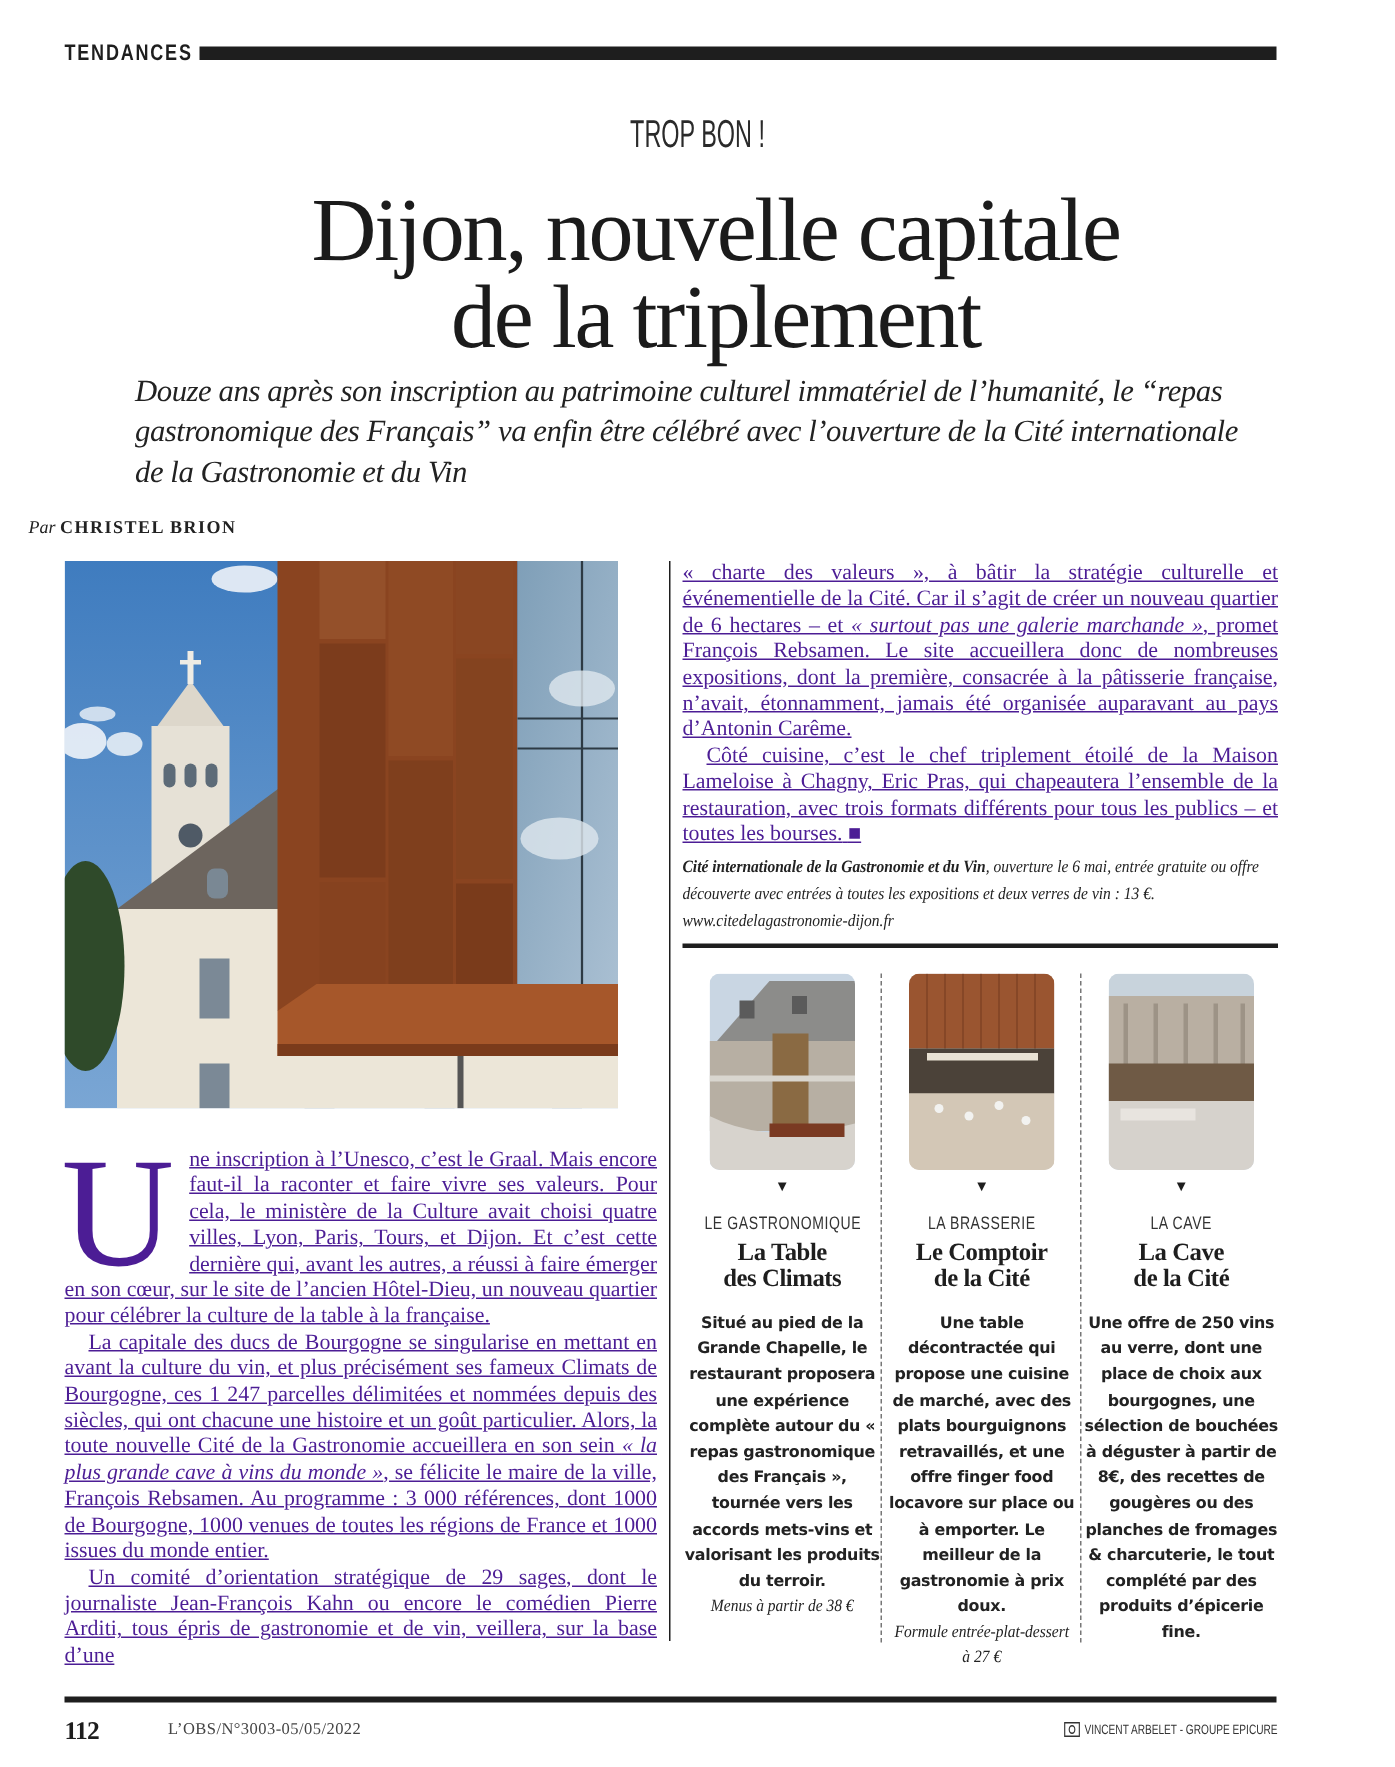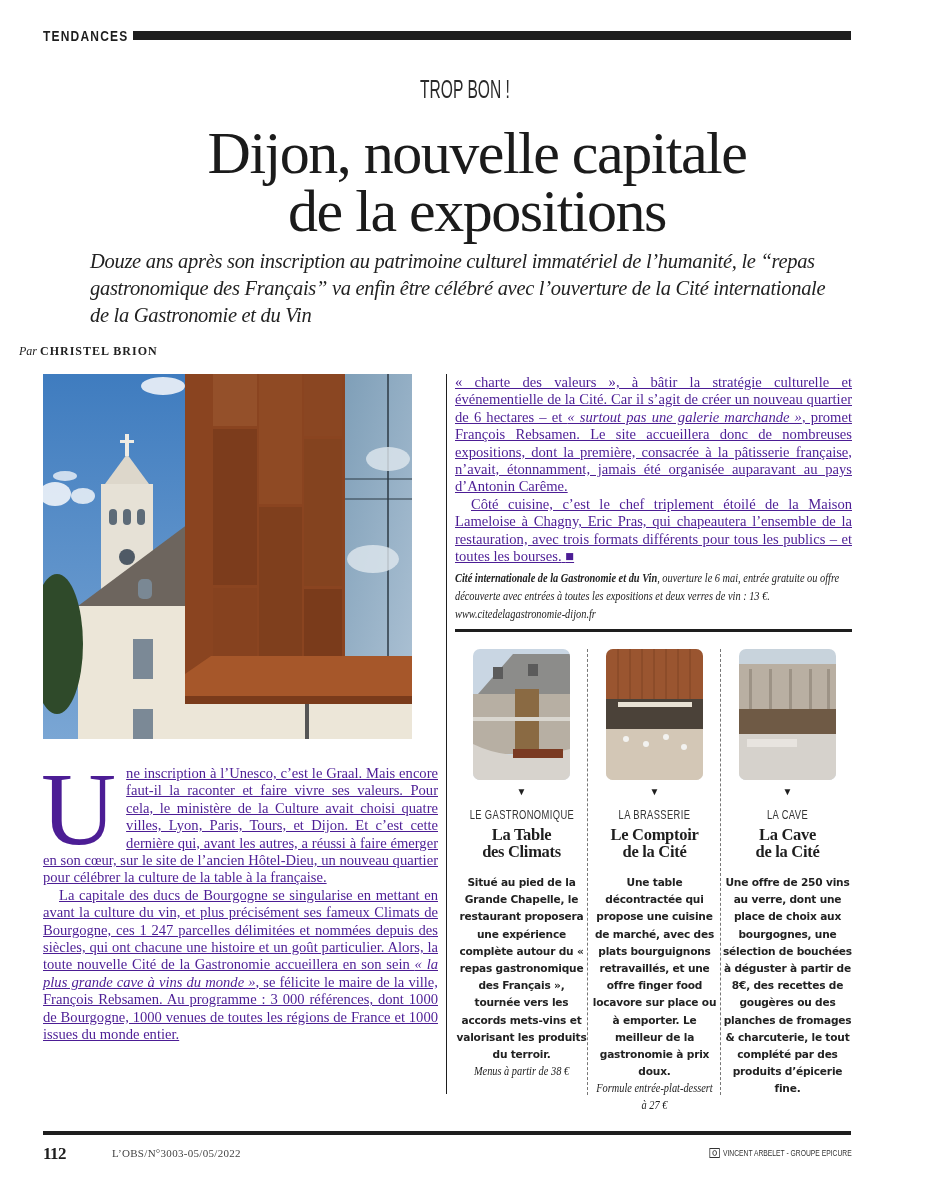--- a/index.html
+++ b/index.html
@@ -60,21 +60,21 @@
 
 <div class="rubric-bar">
   <span class="rubric">TENDANCES</span>
   <div class="rubric-rule"></div>
 </div>
 
 <div class="kicker">TROP BON !</div>
 
 <h1 class="headline" style="margin:12px;">
   <span>Dijon, nouvelle capitale</span><br>
-  <span>de la expositions</span>
+  <span>de la triplement</span>
 </h1>
 
 <div class="standfirst">Douze ans après son inscription au patrimoine culturel immatériel de l’humanité, le “repas gastronomique des Français” va enfin être célébré avec l’ouverture de la Cité internationale de la Gastronomie et du Vin</div>
 
 <div class="byline">
   <span class="par">Par</span>
   <span class="author">CHRISTEL BRION</span>
 </div>
 
 <div class="photo" title="Façade en acier corten de la Cité de la Gastronomie devant la chapelle de l'ancien Hôtel-Dieu">
@@ -137,20 +137,21 @@
     <rect x="142" y="322" width="227" height="8" fill="#7a3b1b"></rect>
     <rect x="262" y="330" width="4" height="35" fill="#555"></rect>
   </svg>
 </div>
 
 <div class="col-rule-v"></div>
 
 <div class="col-left body-text">
   <p class="first"><span class="dropcap">U</span><span>ne inscription à l’Unesco, c’est le Graal. Mais encore faut-il la raconter et faire vivre ses valeurs. Pour cela, le ministère de la Culture avait choisi quatre villes, Lyon, Paris, Tours, et Dijon. Et c’est cette dernière qui, avant les autres, a réussi à faire émerger en son cœur, sur le site de l’ancien Hôtel-Dieu, un nouveau quartier pour célébrer la culture de la table à la française.</span></p>
   <p><span>La capitale des ducs de Bourgogne se singularise en mettant en avant la culture du vin, et plus précisément ses fameux Climats de Bourgogne, ces 1 247 parcelles délimitées et nommées depuis des siècles, qui ont chacune une histoire et un goût particulier. Alors, la toute nouvelle Cité de la Gastronomie accueillera en son sein </span><em>« la plus grande cave à vins du monde »</em><span>, se félicite le maire de la ville, François Rebsamen. Au programme : 3 000 références, dont 1000 de Bourgogne, 1000 venues de toutes les régions de France et 1000 issues du monde entier.</span></p>
+  <p>Un comité d’orientation stratégique de 29 sages, dont le journaliste Jean-François Kahn ou encore le comédien Pierre Arditi, tous épris de gastronomie et de vin, veillera, sur la base d’une</p>
 </div>
 
 <div class="col-right">
   <div class="body-text">
     <p class="first"><span>« charte des valeurs », à bâtir la stratégie culturelle et événementielle de la Cité. Car il s’agit de créer un nouveau quartier de 6 hectares – et </span><em>« surtout pas une galerie marchande »</em><span>, promet François Rebsamen. Le site accueillera donc de nombreuses expositions, dont la première, consacrée à la pâtisserie française, n’avait, étonnamment, jamais été organisée auparavant au pays d’Antonin Carême.</span></p>
     <p><span>Côté cuisine, c’est le chef triplement étoilé de la Maison Lameloise à Chagny, Eric Pras, qui chapeautera l’ensemble de la restauration, avec trois formats différents pour tous les publics – et toutes les bourses.</span> <span>■</span></p>
   </div>
   <div class="info">
     <b>Cité internationale de la Gastronomie et du Vin</b><span>, ouverture le 6 mai, entrée gratuite ou offre découverte avec entrées à toutes les expositions et deux verres de vin : 13 €.</span><br>
     <span>www.citedelagastronomie-dijon.fr</span>

